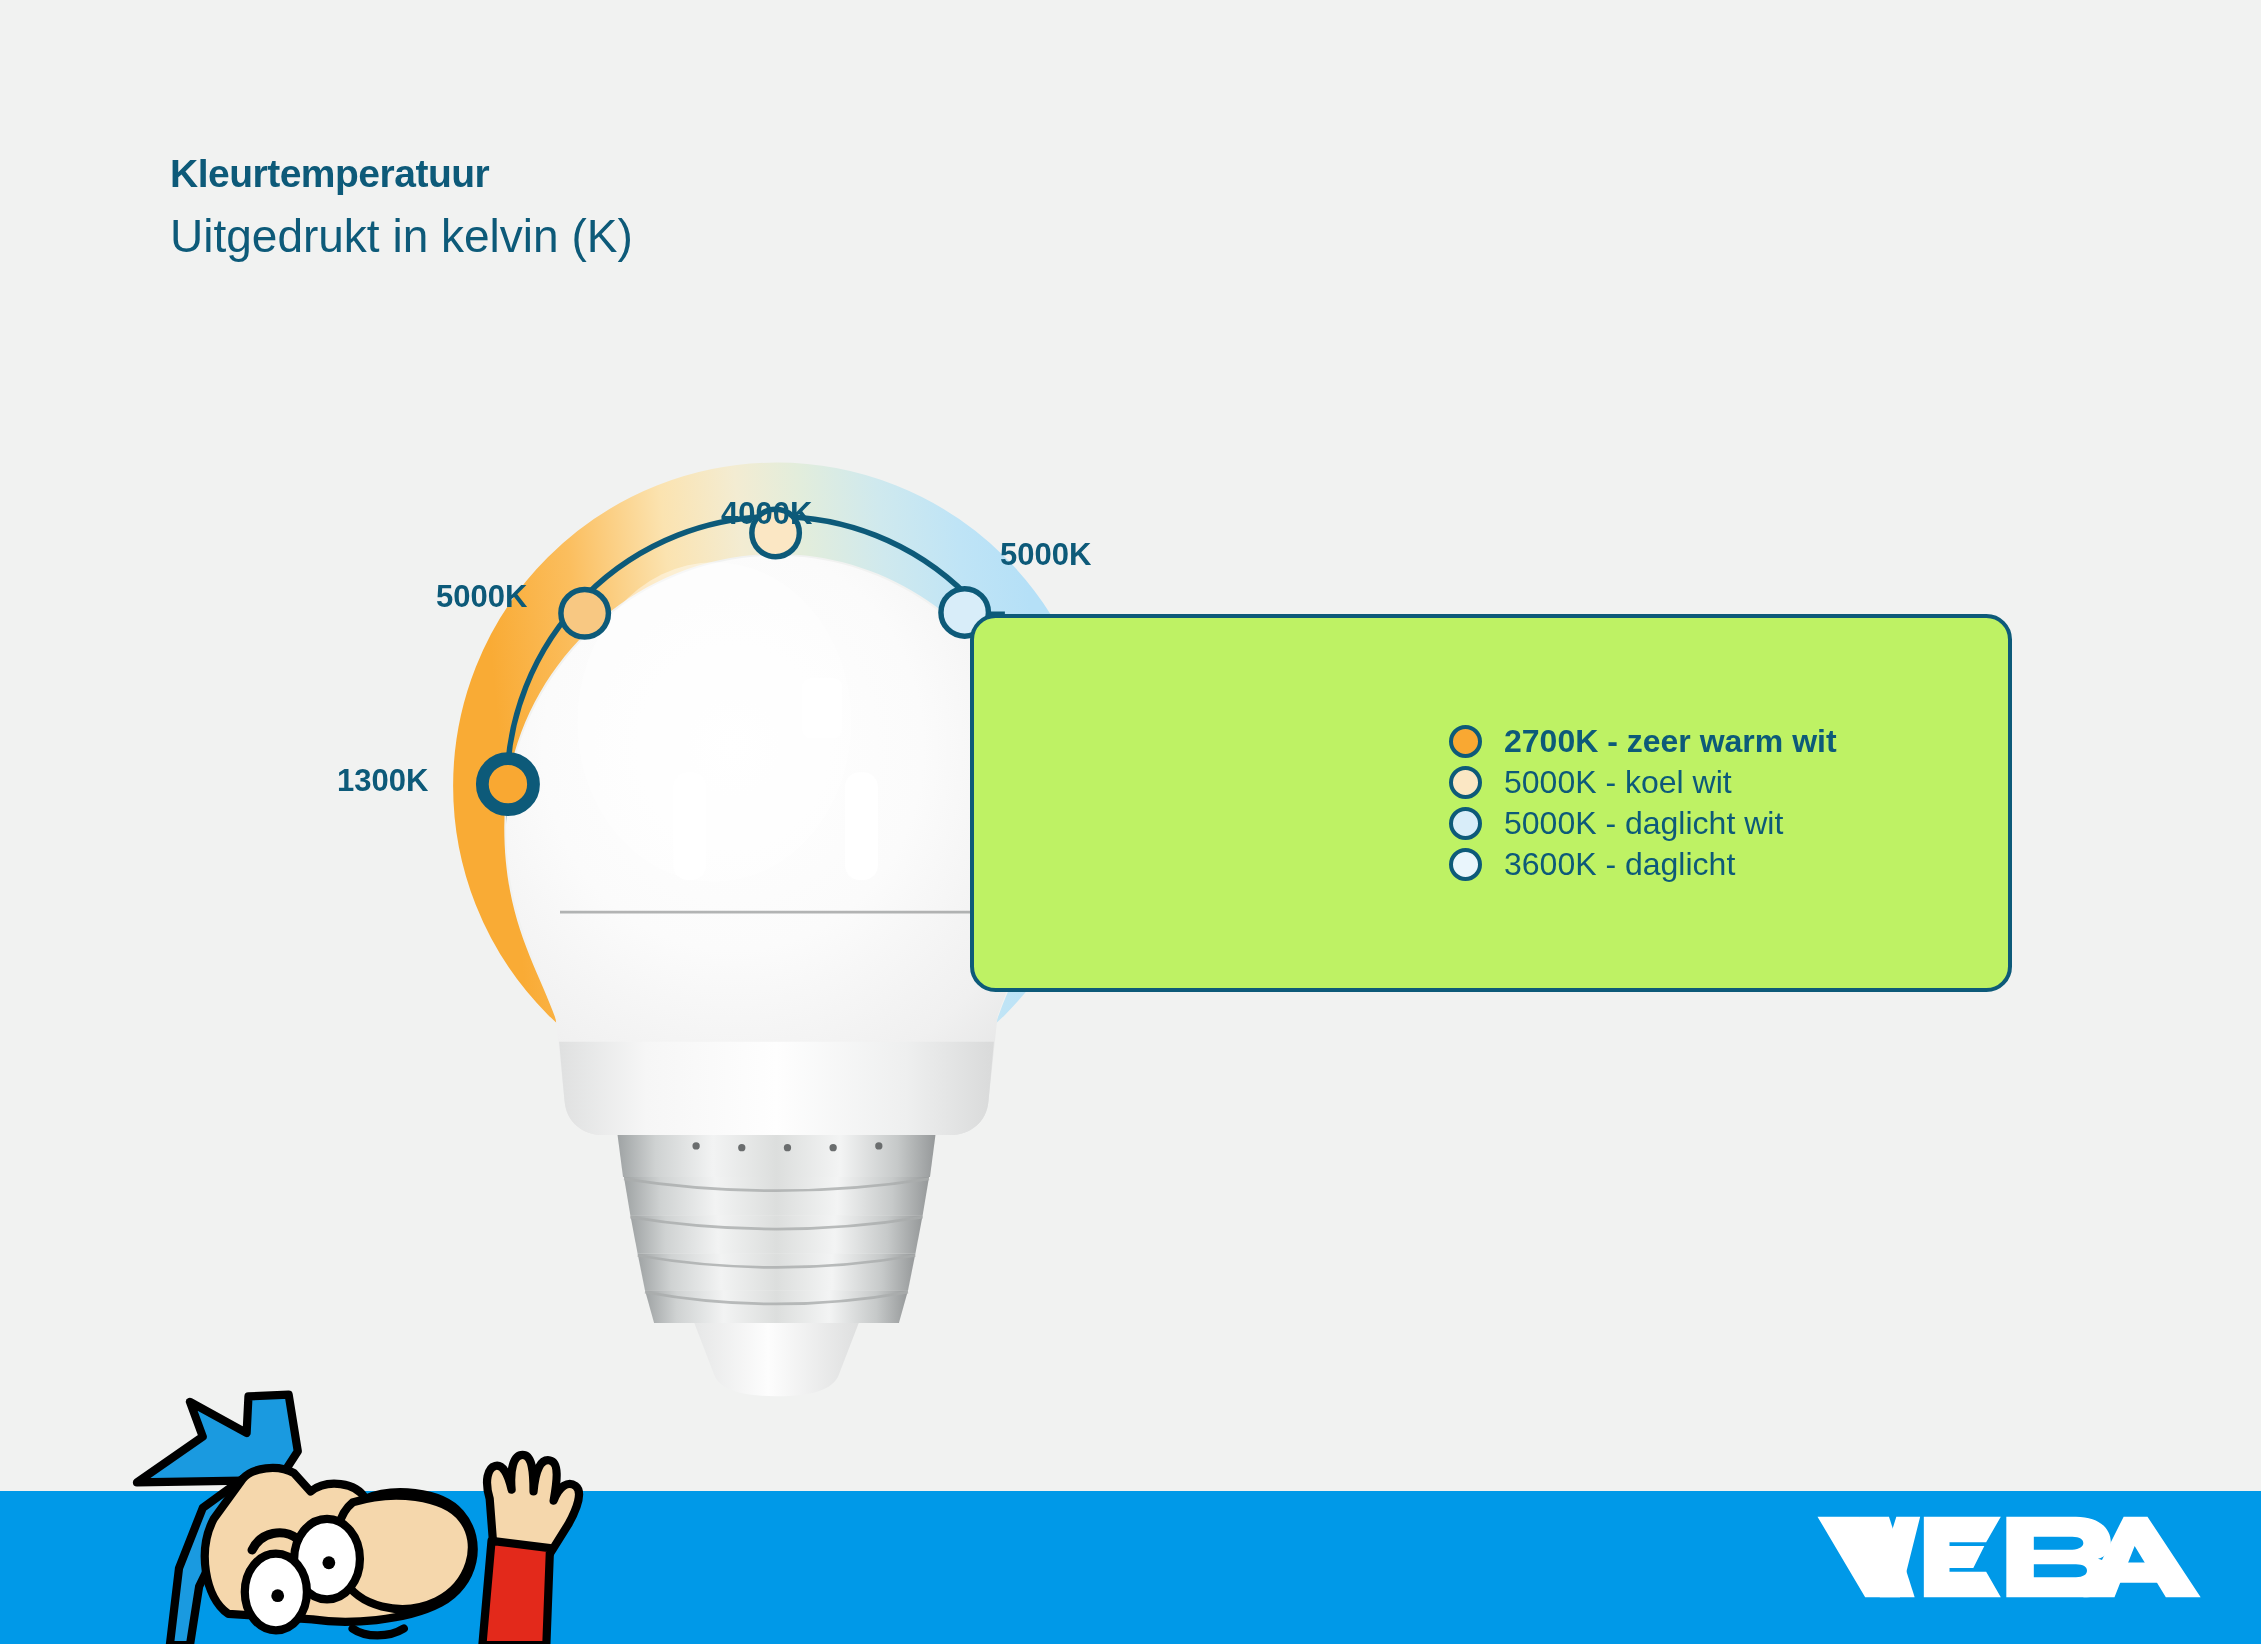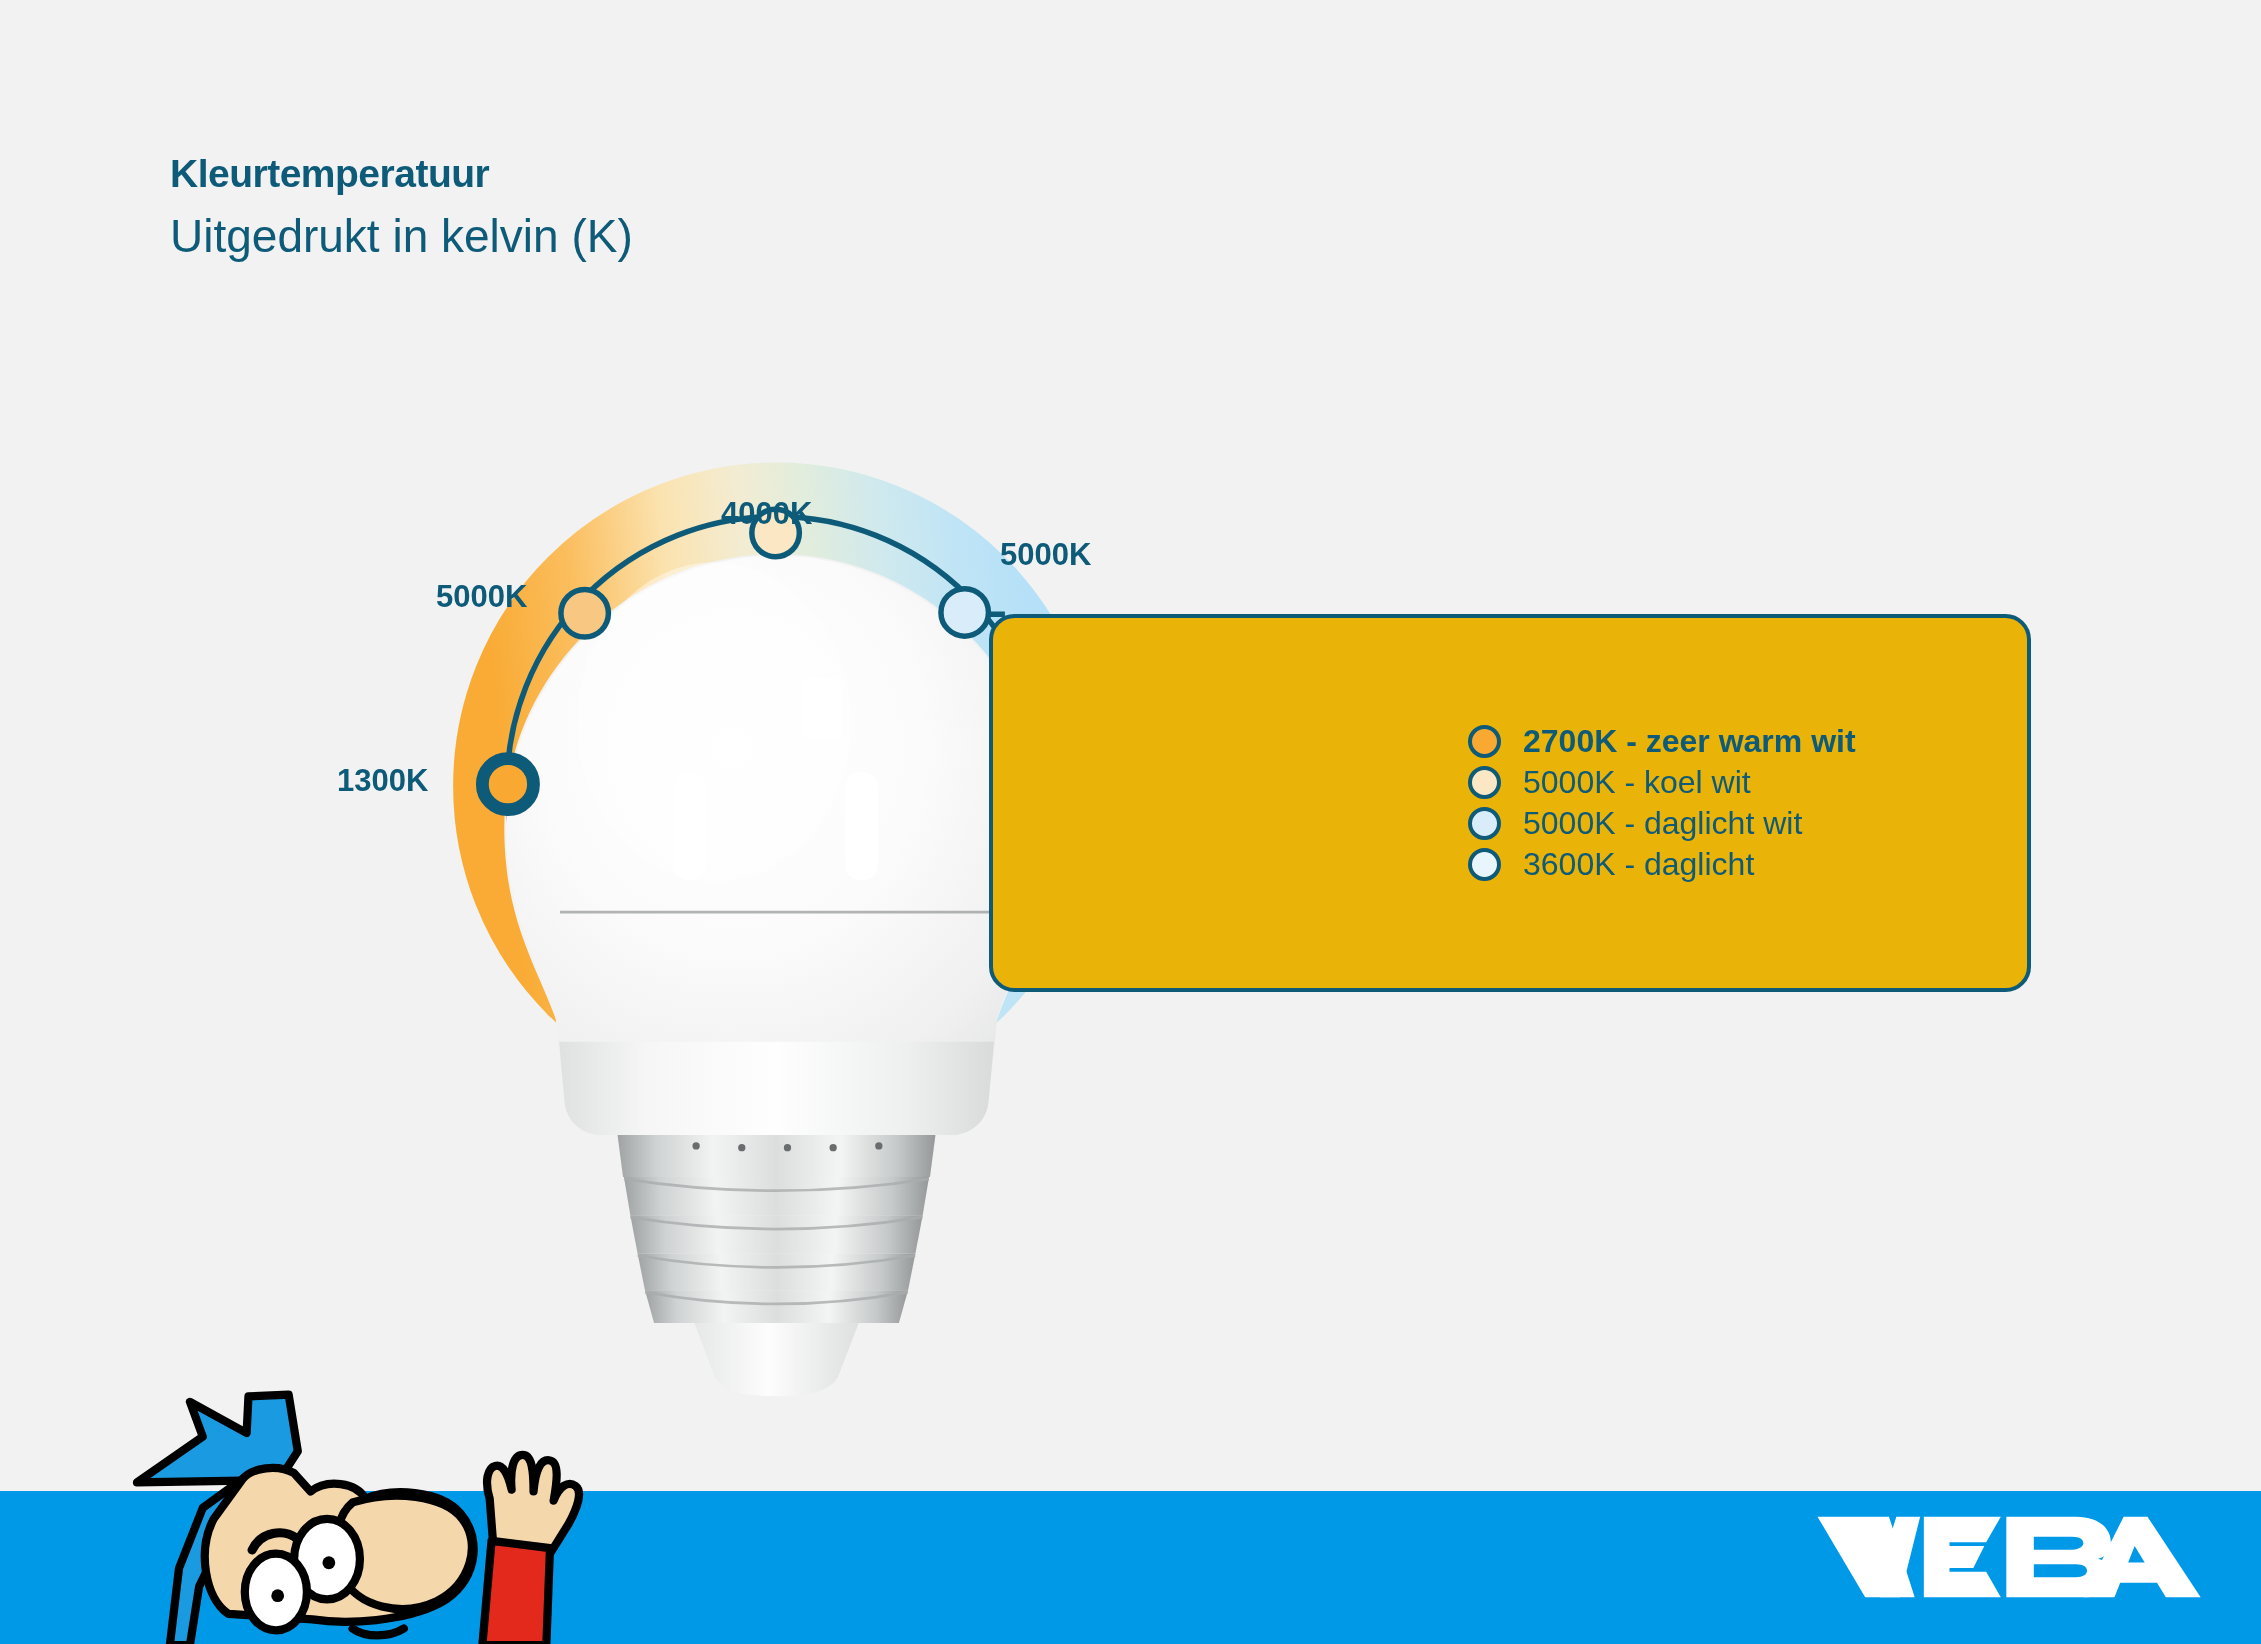--- a/index.html
+++ b/index.html
@@ -49,29 +49,28 @@
   #lbl-3000 { left:436px; top:579px; }
   #lbl-4000 { left:721px; top:452px;margin-top:44px; }
   #lbl-5000 { left:1000px; top:537px; }
   #lbl-6500 { left:1086px; top:760px; }
 
   
   #legend-panel {
     position:absolute;
     left:970px; top:614px;
     width:1042px; height:378px;
-    background:#eab308;
+    background:#bef264;
     border:4.6px solid #0d5a79;
     border-radius:25.6px;
     display:flex;
     flex-direction:column;
     justify-content:center;
     padding-left:475px;
     gap:3px;
-    margin-left:19px;
   }
   .legend-row {
     display:flex;
     align-items:center;
     gap:22px;
     height:38px;
   }
   .legend-dot {
     width:33px; height:33px;
     border-radius:50%;

